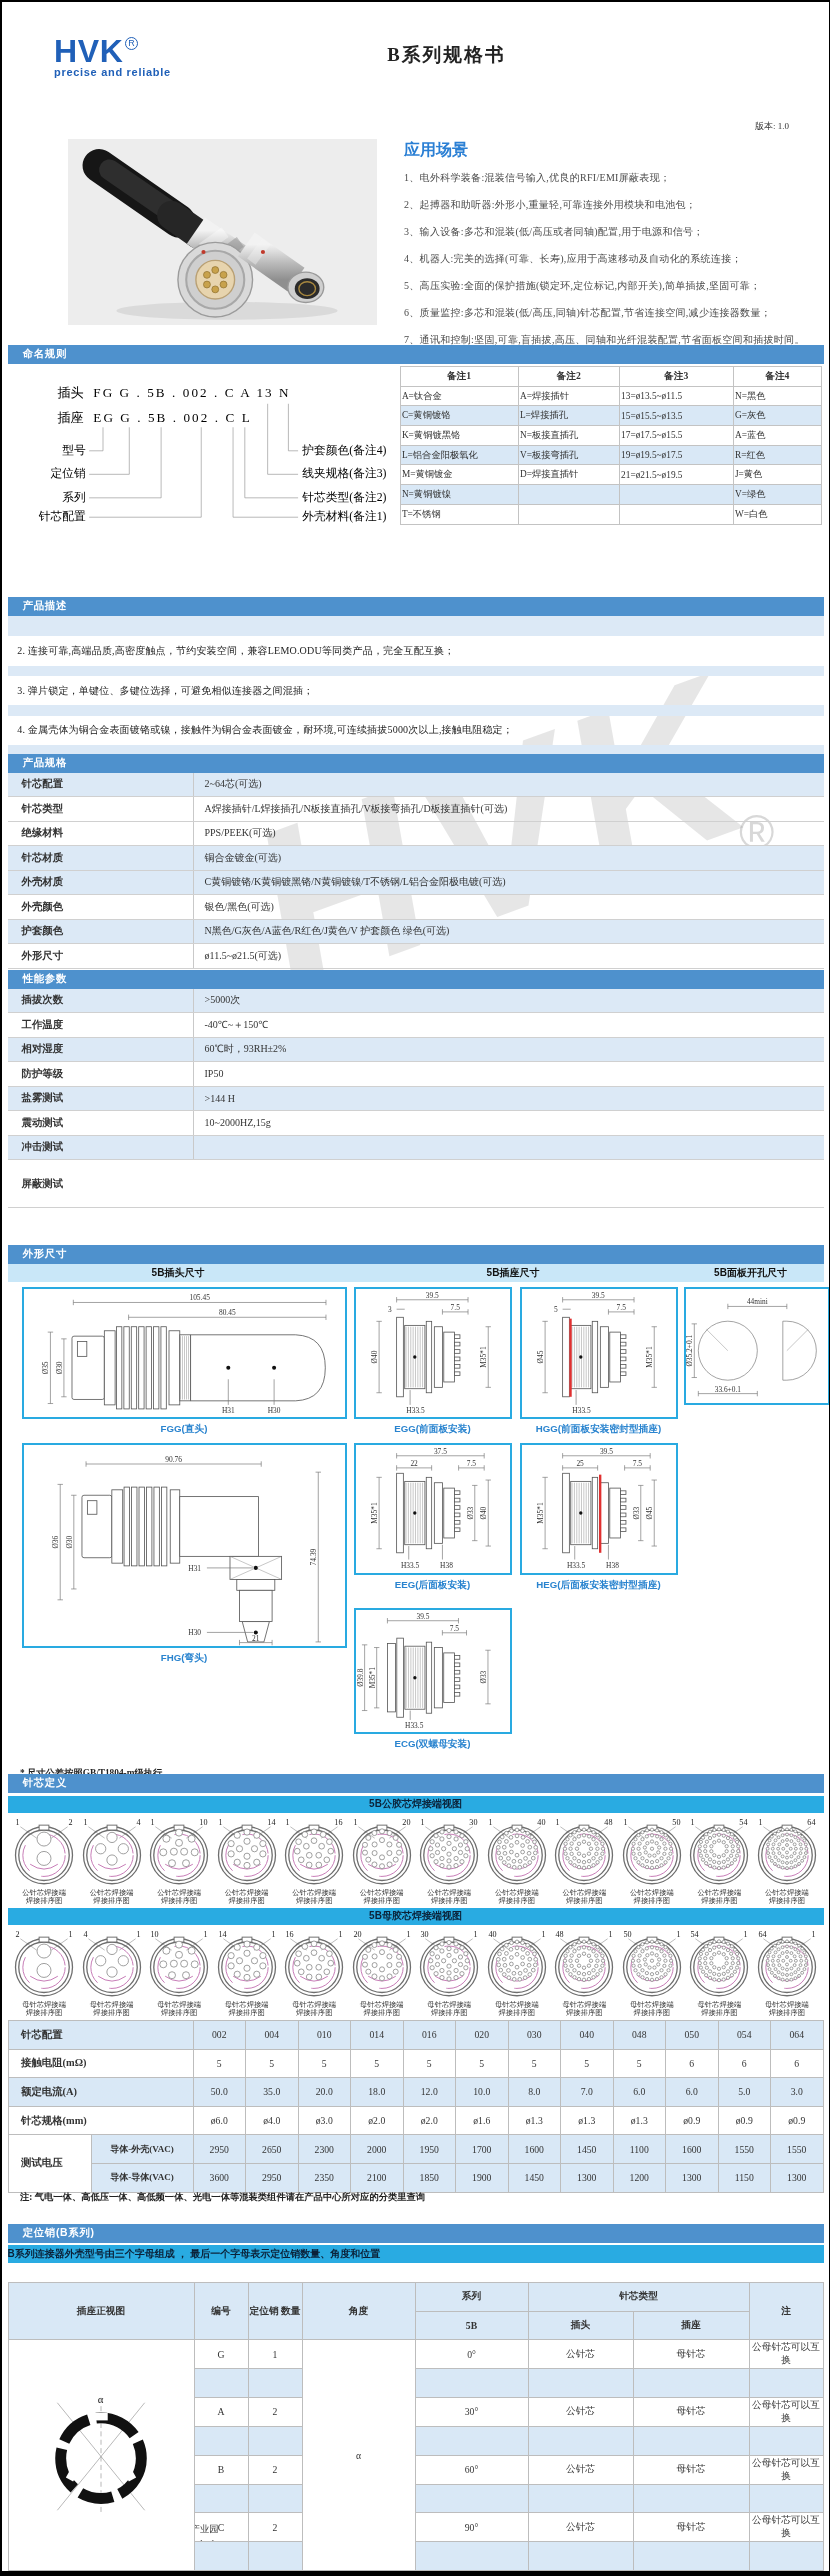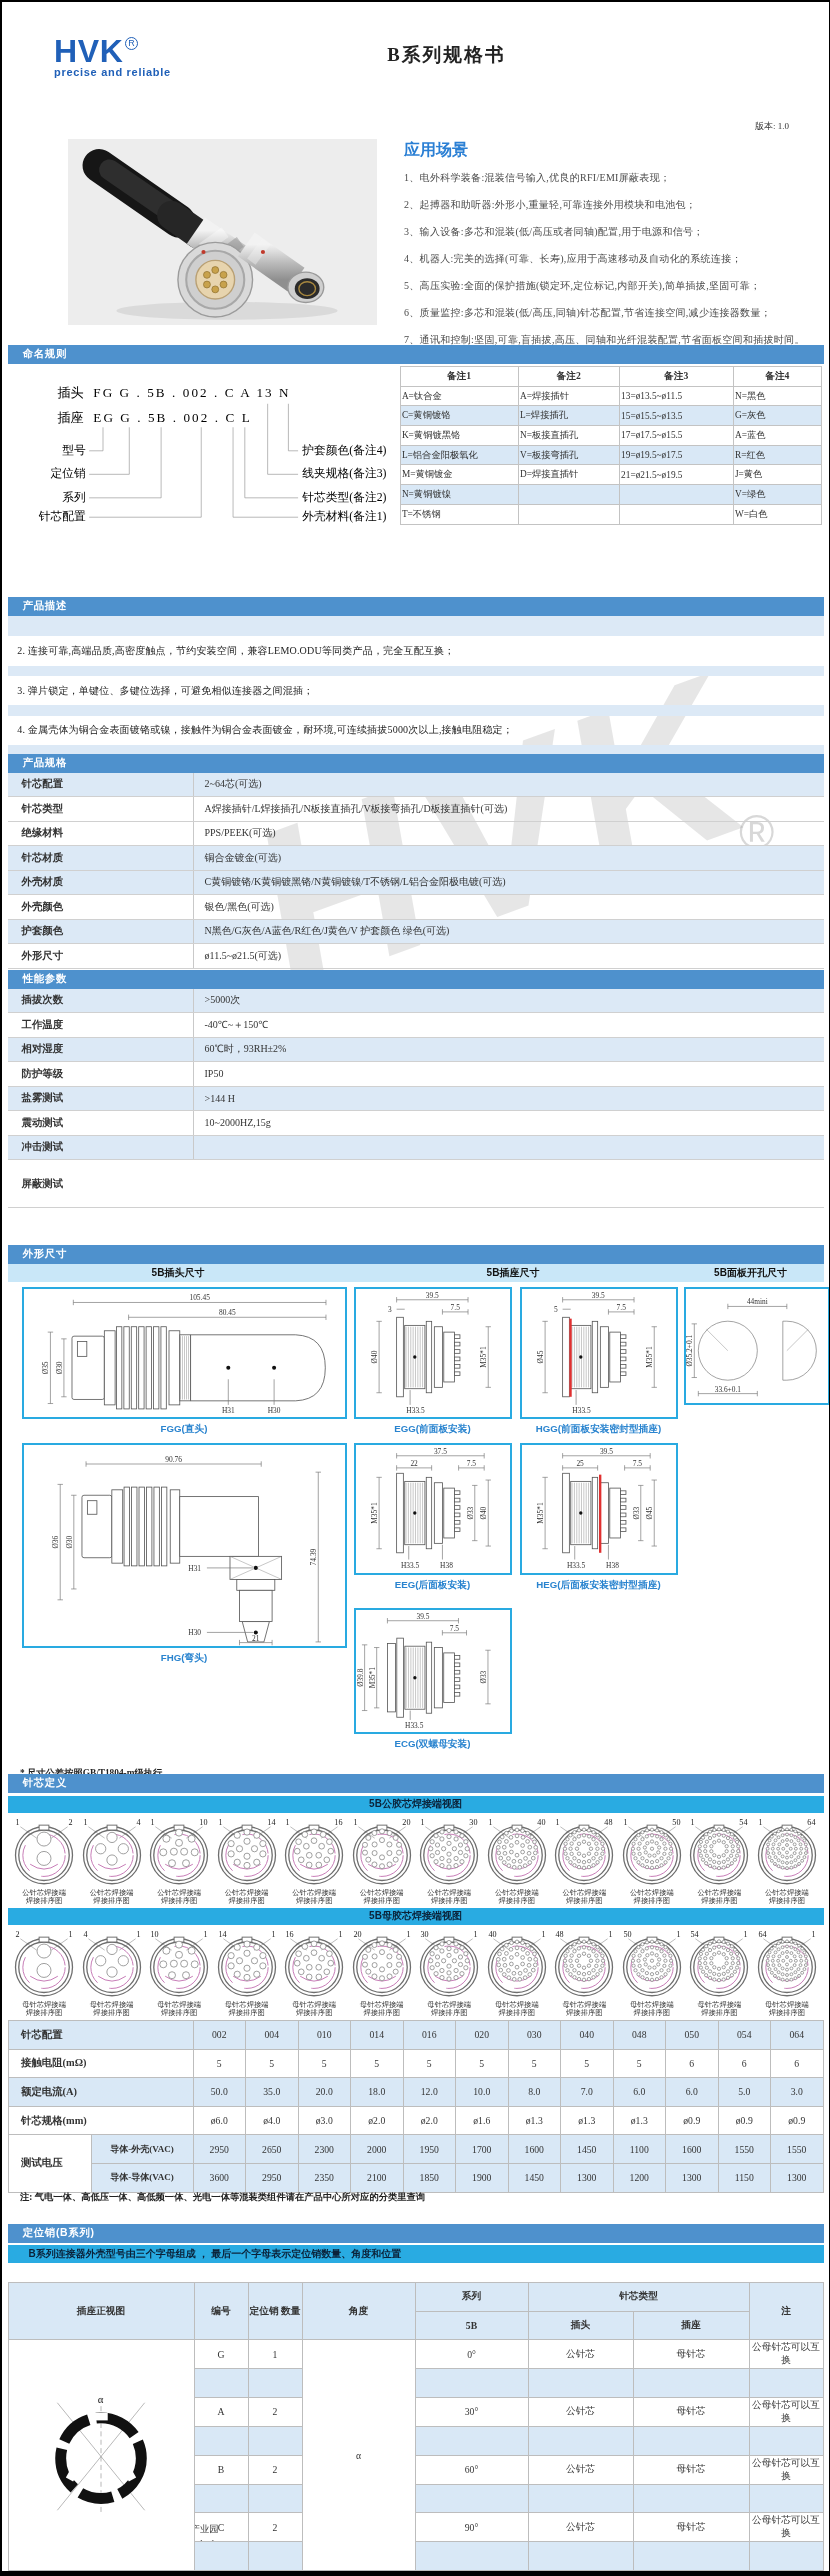--- a/index.html
+++ b/index.html
@@ -1881,21 +1881,21 @@
               <td>1300</td>
             </tr>
           </tbody>
         </table>
       </div>
     <div class="note-line" style="position:absolute;top:410px;left:2.8px;font-weight:bold;">注: 气电一体、高低压一体、高低频一体、光电一体等混装类组件请在产品中心所对应的分类里查询</div>
   </div>
 
   <div class="sec" id="sec-loc" style="top:2222px;">
     <div class="banner">定位销(B系列)</div>
-    <div class="cyanbar" style="margin-top:2.1px;text-align:left;padding-left:21px;height:18px;line-height:18px;">B系列连接器外壳型号由三个字母组成 ， 最后一个字母表示定位销数量、角度和位置</div>
+    <div class="cyanbar" style="margin-top:2.1px;text-align:left;height:18px;line-height:18px;">B系列连接器外壳型号由三个字母组成 ， 最后一个字母表示定位销数量、角度和位置</div>
     <div id="loc-table" style="margin-top:19.4px;">
         <table class="rt">
           <colgroup>
             <col style="width:186px">
             <col style="width:54px">
             <col style="width:54px">
             <col style="width:113px">
             <col style="width:113px">
             <col style="width:105px">
             <col style="width:116px">

